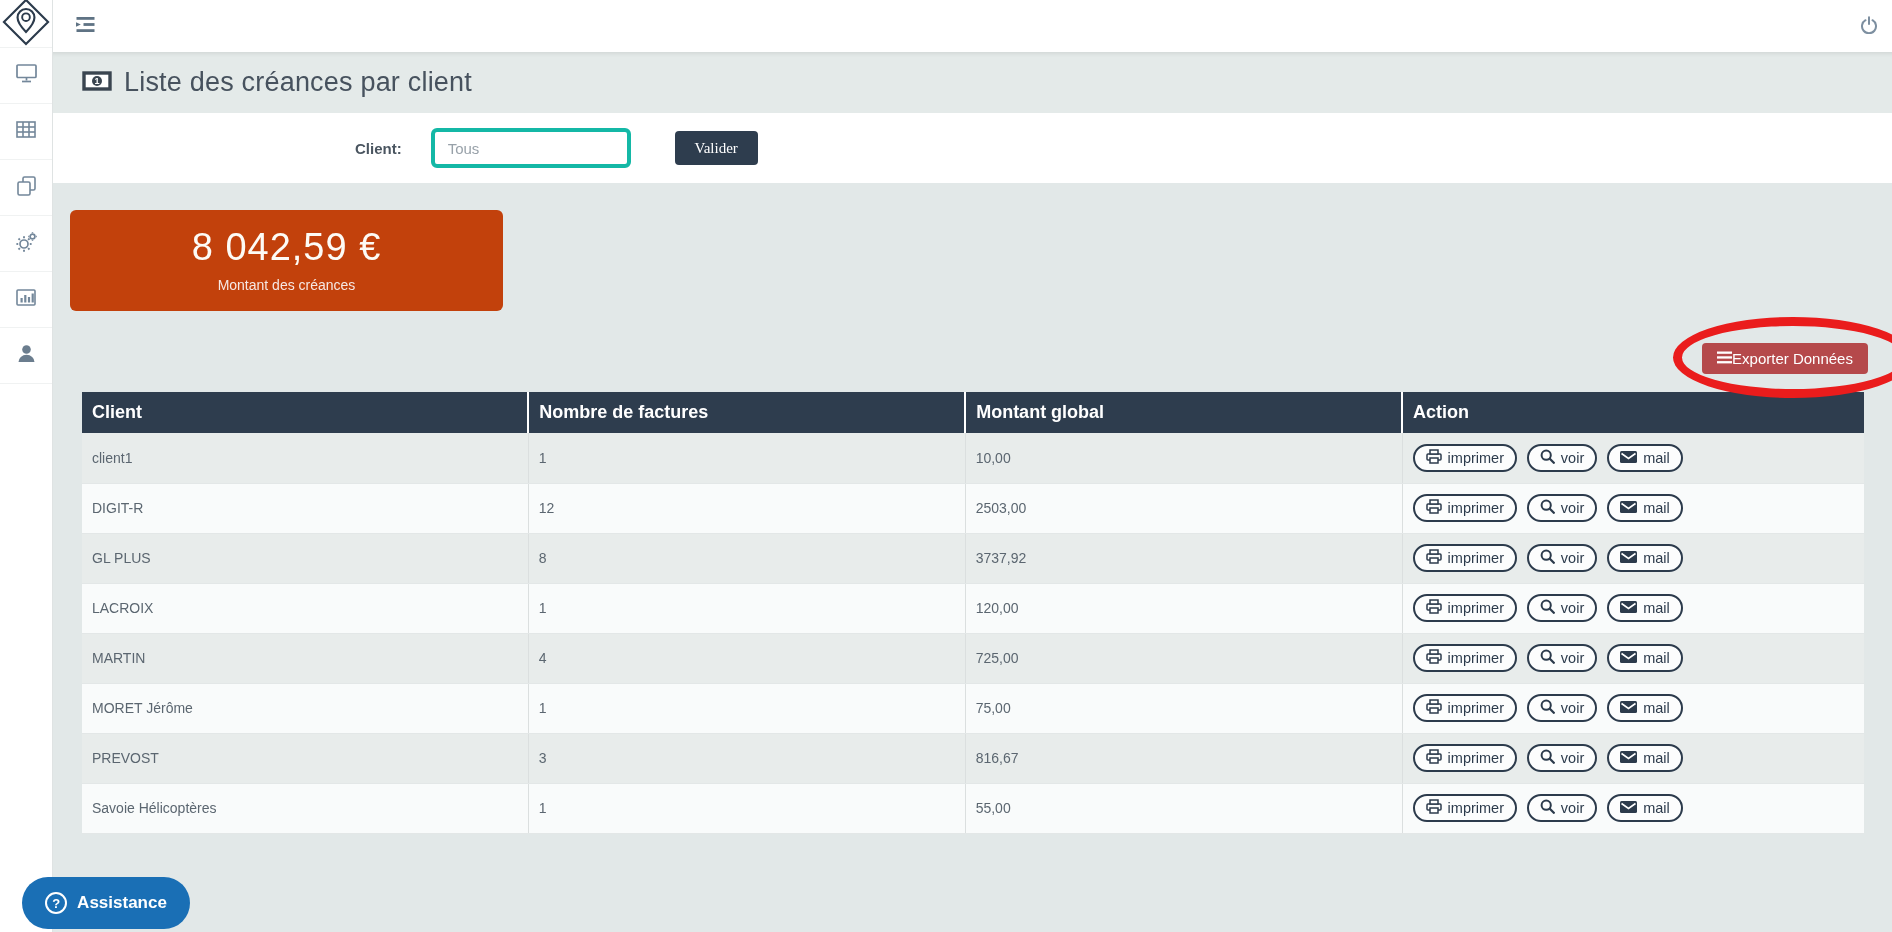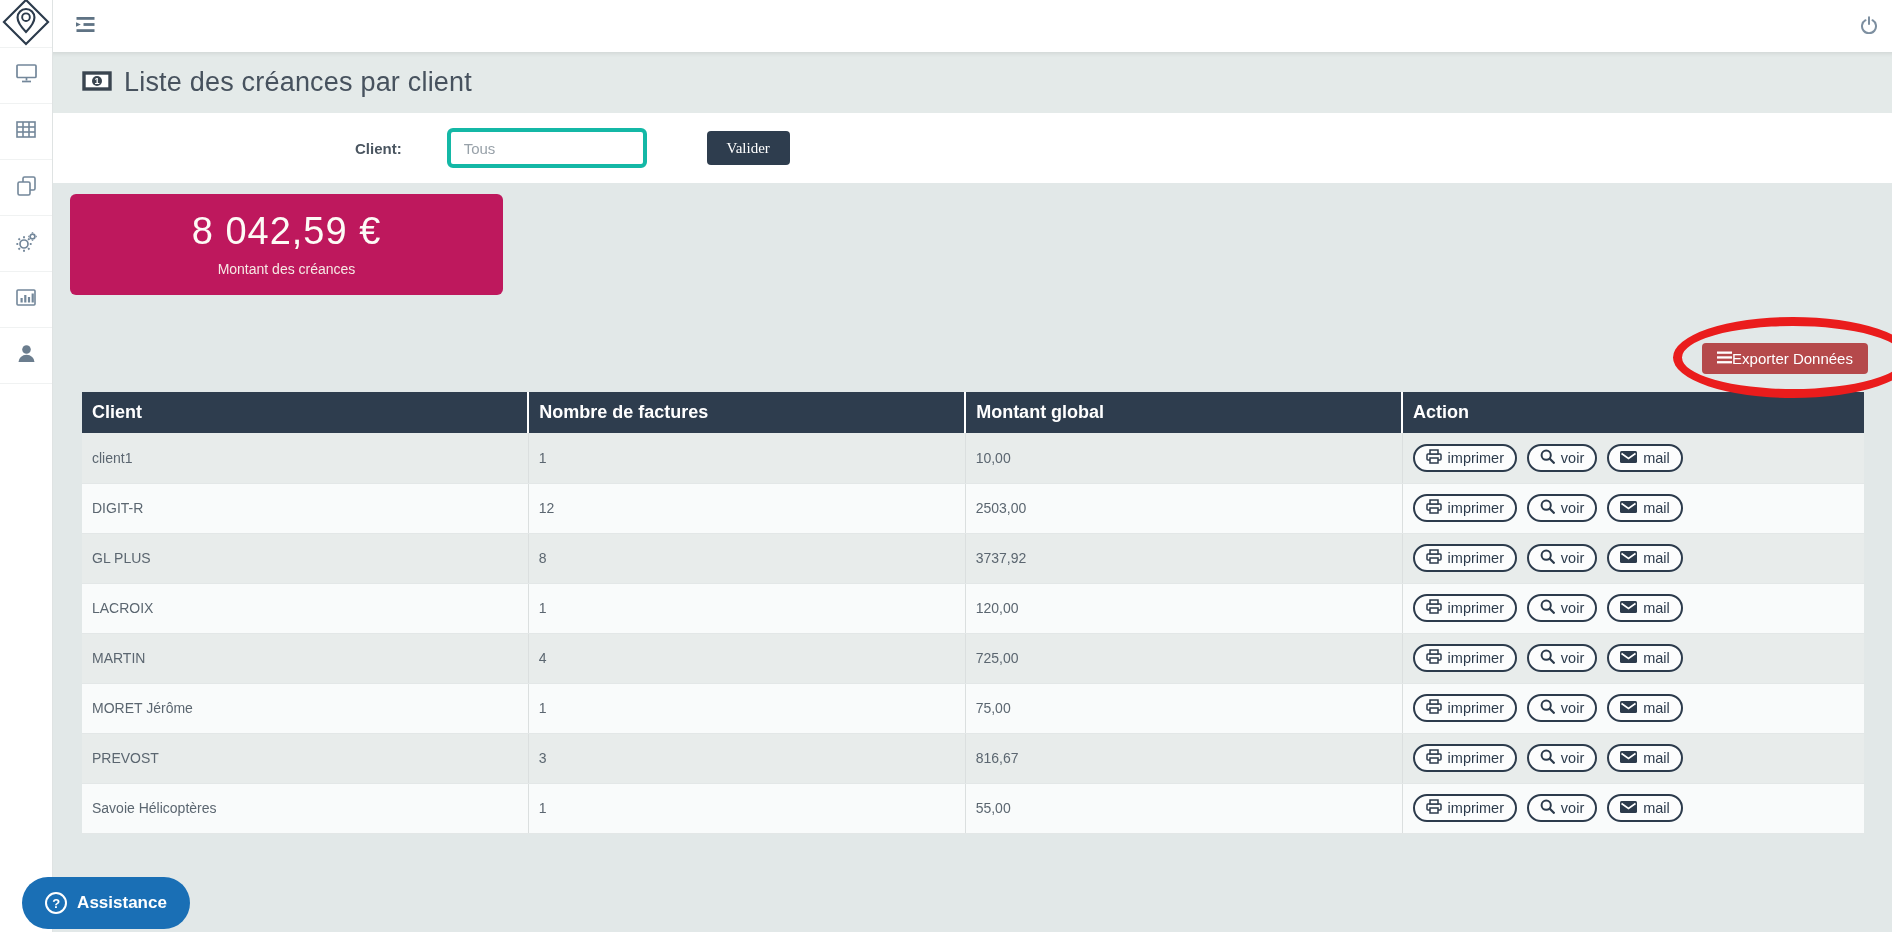--- a/index.html
+++ b/index.html
@@ -20,21 +20,21 @@
   .title-band {
     position:absolute; left:53px; top:52px; width:1839px; height:61px;
     background:#e4eae9; box-shadow: inset 0 5px 5px -4px rgba(0,0,0,0.10);
     display:flex; align-items:center; padding-left:29px; gap:12px;
   }
   .page-title { font-size:27px; font-weight:400; color:#47525e; letter-spacing:.2px; }
 
   
   .filter-band {
     position:absolute; left:53px; top:113px; width:1839px; height:70px;
-    background:#ffffff; display:flex; align-items:center; padding-left:302px; gap:30px;
+    background:#ffffff; display:flex; align-items:center; padding-left:302px; gap:14px;
   }
   .filter-label { font-size:15px; font-weight:700; color:#4a5560; }
   .filter-input {
     width:200px; height:34px; border:4px solid #14b8a6; border-radius:6px;
     padding:16px 13px; font-size:15px; color:#98a1a9; background:#fff;
     font-family:"Liberation Sans", sans-serif; margin-left:15px;
   }
   .valider-btn {
     margin-left:30px; width:83px; height:34px; background:#2e3d4e; color:#fff;
     border:none; border-radius:4px; font-size:15px; cursor:pointer;
@@ -47,22 +47,22 @@
     border-right:1px solid #dfe3e3; z-index:6;
   }
   .logo { display:flex; align-items:center; justify-content:center; height:48px; border-bottom:1px solid #f0f2f2; }
   .side-item {
     height:56px; display:flex; align-items:center; justify-content:center;
     border-bottom:1px solid #f0f2f2; cursor:pointer;
   }
 
   
   .red-card {
-    position:absolute; left:70px; top:194px; width:433px; height:101px;
-    background:#be185d; border-radius:6px; color:#fff; text-align:center; z-index:2;
+    position:absolute; left:70px; top:210px; width:433px; height:101px;
+    background:#c2410c; border-radius:6px; color:#fff; text-align:center; z-index:2;
   }
   .red-card .amount { font-size:38px; font-weight:300; margin-top:16px; letter-spacing:1px; color:#fdfbf6; }
   .red-card .caption { font-size:14px; margin-top:8px; color:#f6e8e4; }
 
   
   .export-btn {
     position:absolute; left:1702px; top:343px; width:166px; height:31px;
     background:#b5494b; color:#fff; border:none; border-radius:4px;
     display:flex; align-items:center; justify-content:center; 
     font-size:15px; cursor:pointer; z-index:3; font-family:"Liberation Sans", sans-serif;

